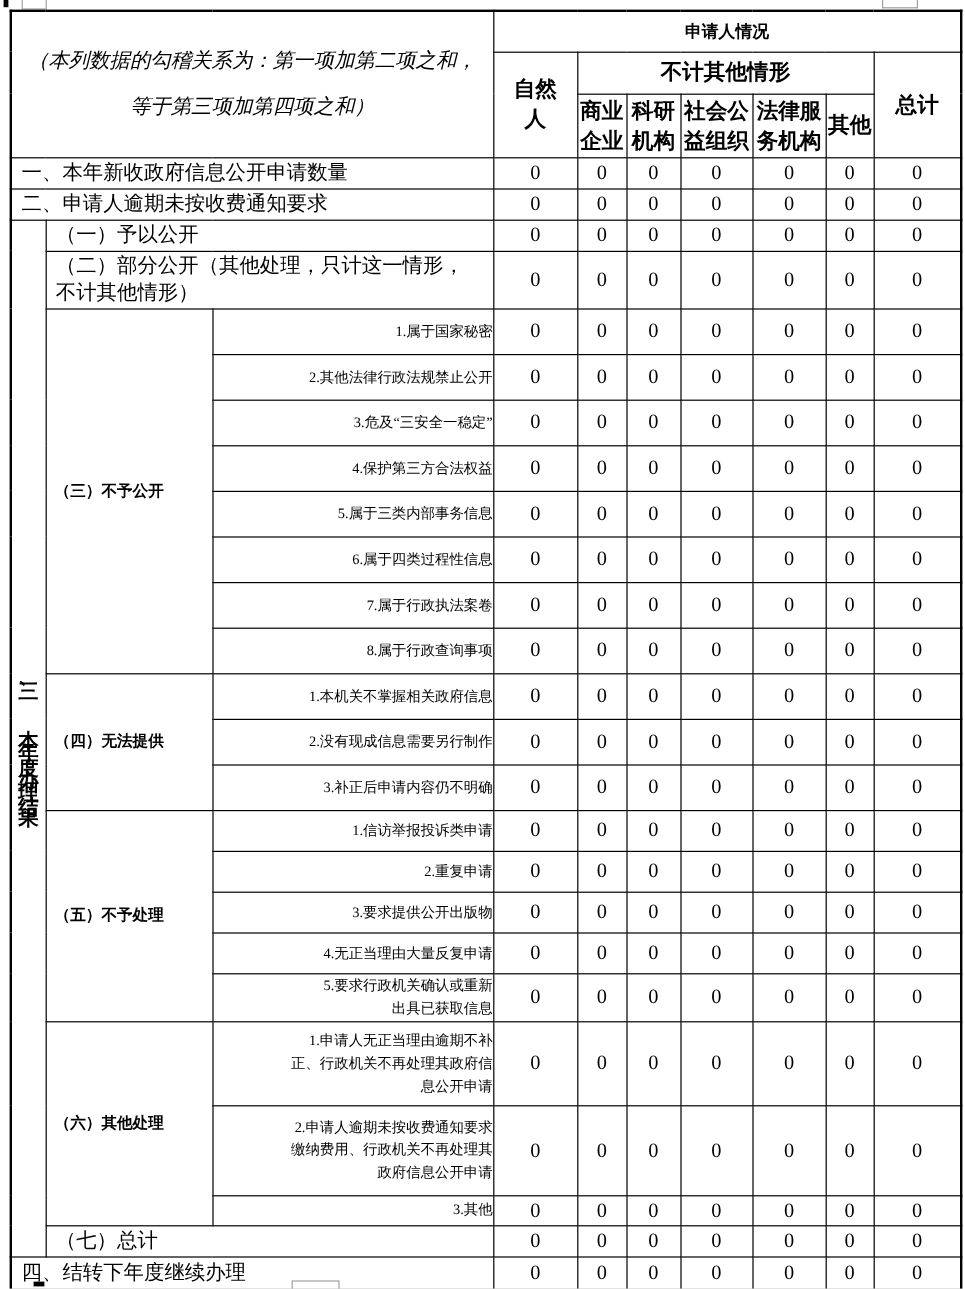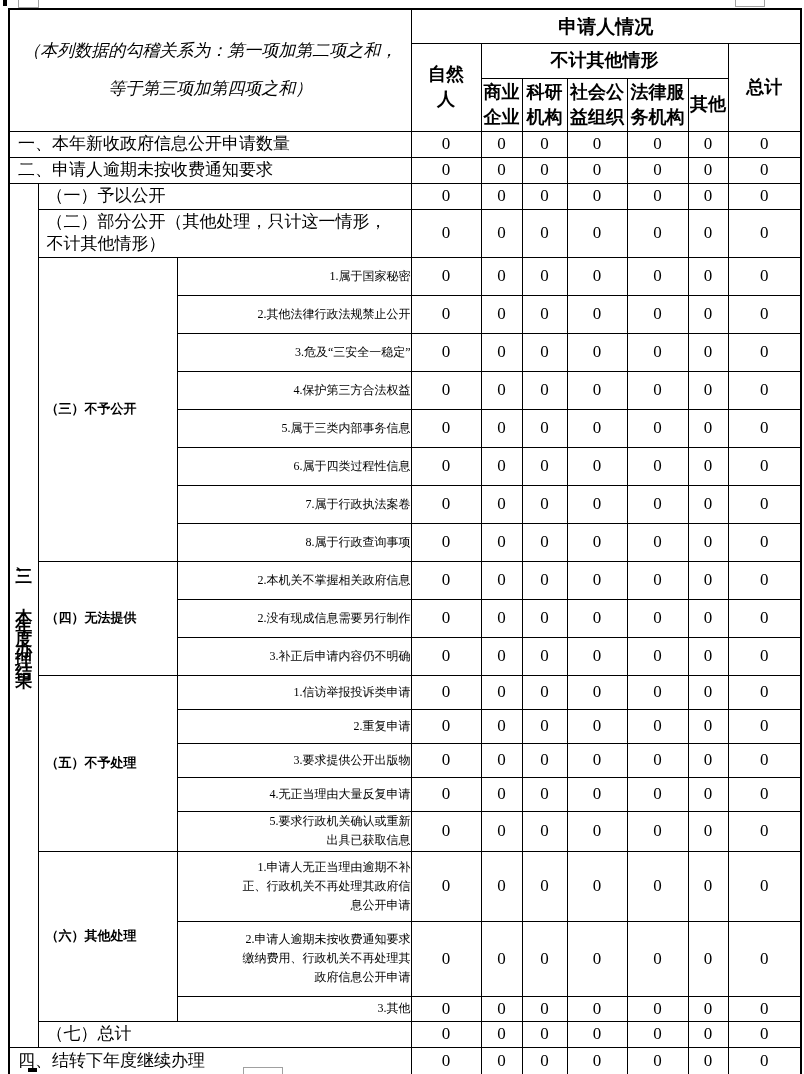--- a/index.html
+++ b/index.html
@@ -15,21 +15,21 @@
   td{border:1px solid #000;padding:0;overflow:hidden;vertical-align:middle;}
   
   .note{
     font-family:"Liberation Serif",serif;font-style:italic;
     font-size:17px;line-height:38px;text-align:center;white-space:pre-line;
   }
   .hdr{
     font-weight:bold;font-size:18px;line-height:25px;
     text-align:center;white-space:pre-line;
   }
-  .hdr-big{font-size:19px;}
+  .hdr-big{font-size:14px;}
   .lbl{
     font-weight:normal;font-size:17px;line-height:22px;
     padding-left:8px;text-align:left;white-space:pre-line;
   }
   .grp{
     font-weight:bold;font-size:13px;padding-left:7px;text-align:left;
   }
   .subi{
     font-family:Liberation Serif, serif;font-size:12px;line-height:19px;
     padding-left:6px;text-align:right;white-space:pre-line;
@@ -219,21 +219,21 @@
           <td class="v">0</td>
           <td class="v">0</td>
           <td class="v">0</td>
           <td class="v">0</td>
           <td class="v">0</td>
           <td class="v">0</td>
         </tr>
 
     <tr style="height:38px">
       <td class="grp" rowspan="3">（四）无法提供</td>
-      <td class="subi">2.本机关不掌握相关政府信息</td>
+      <td class="subi">1.本机关不掌握相关政府信息</td>
     <td class="v">0</td>
           <td class="v">0</td>
           <td class="v">0</td>
           <td class="v">0</td>
           <td class="v">0</td>
           <td class="v">0</td>
           <td class="v">0</td>
         </tr>
     <tr style="height:38px">
           <td class="subi">2.没有现成信息需要另行制作</td>

